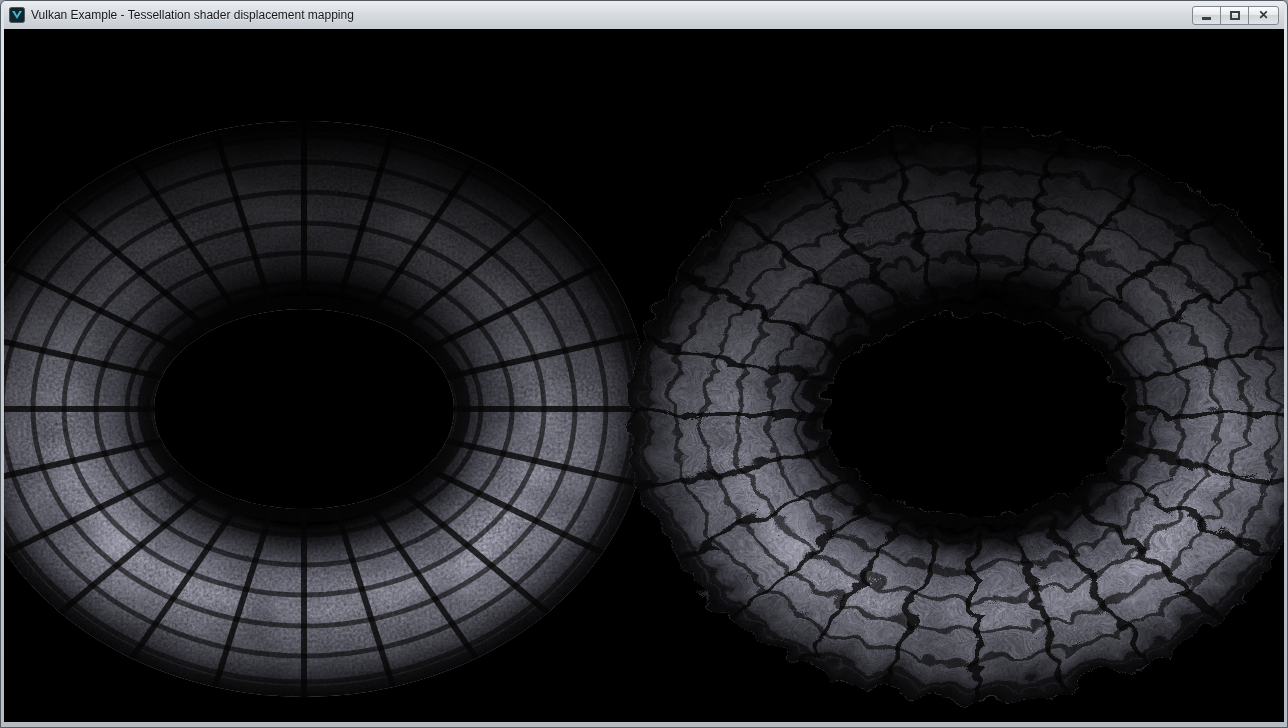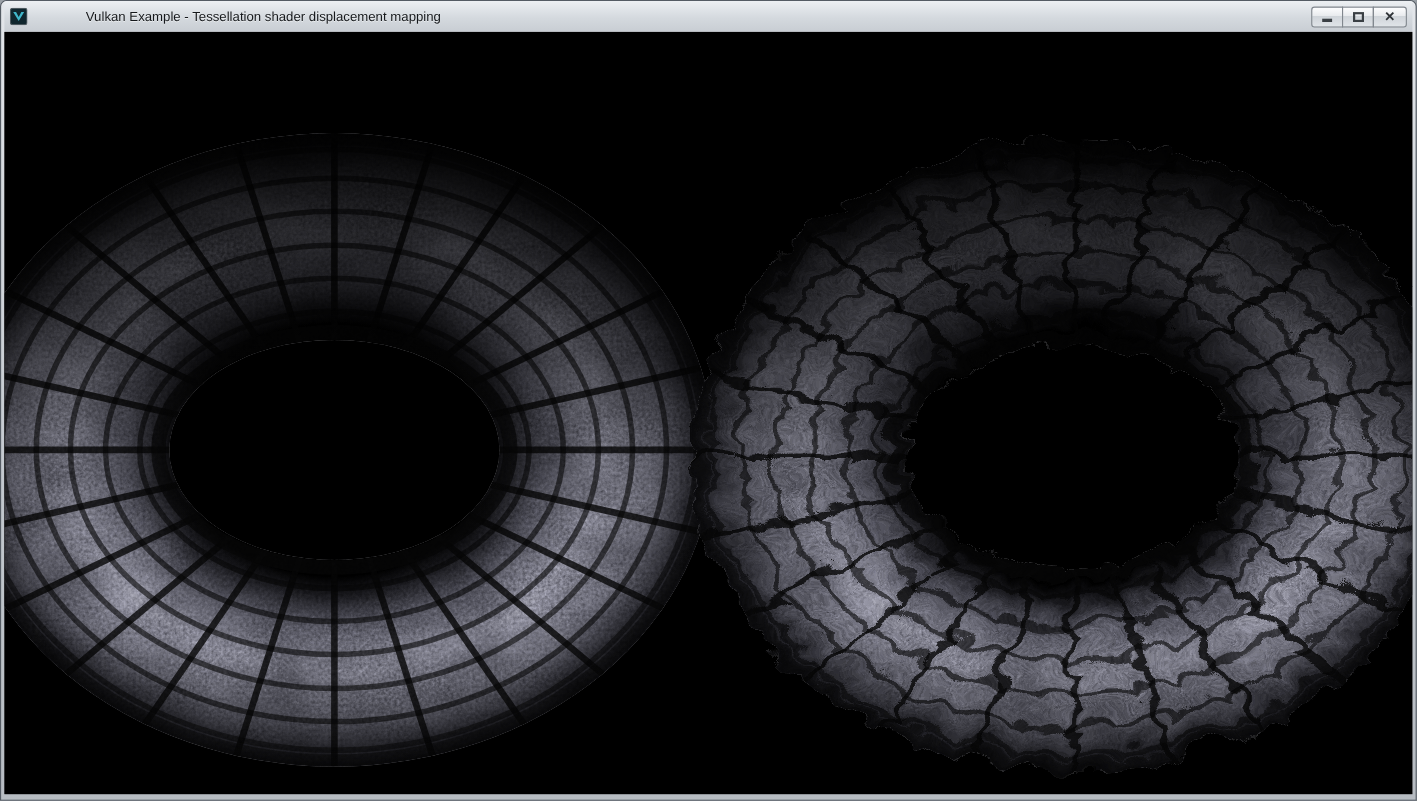--- a/index.html
+++ b/index.html
@@ -9,21 +9,21 @@
     padding:0 3px 5px 3px;
     background:linear-gradient(#e3e6ea,#c3c8ce 60%,#b7bcc2);
     box-shadow:inset 0 1px 0 rgba(255,255,255,.6);
     overflow:hidden;
   }
   .titlebar{
     height:28px;display:flex;align-items:center;padding:0 2px;
     background:linear-gradient(#eceff2,#d4d9de 55%,#c8cdd3);
   }
   .app-icon{width:16px;height:16px;margin:0 6px 0 3px;flex:0 0 auto;display:block;}
-  .title{flex:1;font-size:12px;color:#15181b;white-space:nowrap;overflow:hidden;text-shadow:0 1px 0 rgba(255,255,255,.55);margin-left:47px;}
+  .title{flex:1;font-size:12px;color:#15181b;white-space:nowrap;overflow:hidden;text-shadow:0 1px 0 rgba(255,255,255,.55);}
   .caption{display:flex;margin-right:3px;}
   .cap{
     width:29px;height:19px;padding:0;margin-left:-1px;
     border:1px solid #81878e;
     background:linear-gradient(#fdfdfe,#e7eaed 45%,#cfd4d9 46%,#e0e4e8);
     display:flex;align-items:center;justify-content:center;cursor:default;
   }
   .cap.first{border-radius:3px 0 0 3px;}
   .cap.close{border-radius:0 3px 3px 0;width:31px;}
   .glyph-min{width:9px;height:10px;border-bottom:3px solid #3a3f44;box-sizing:border-box;}

